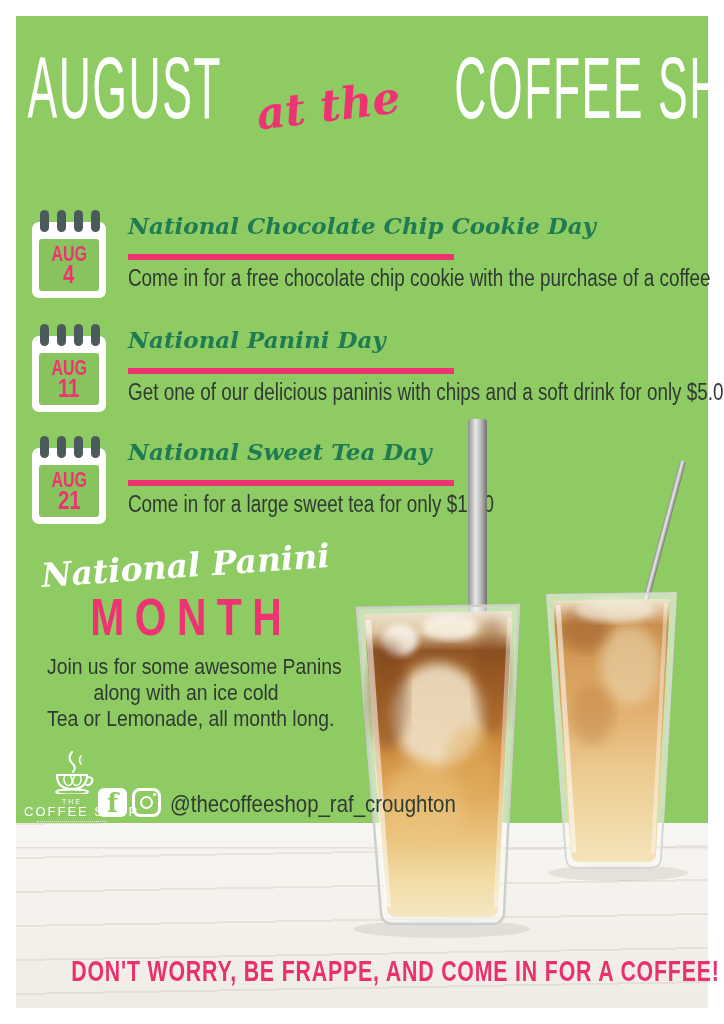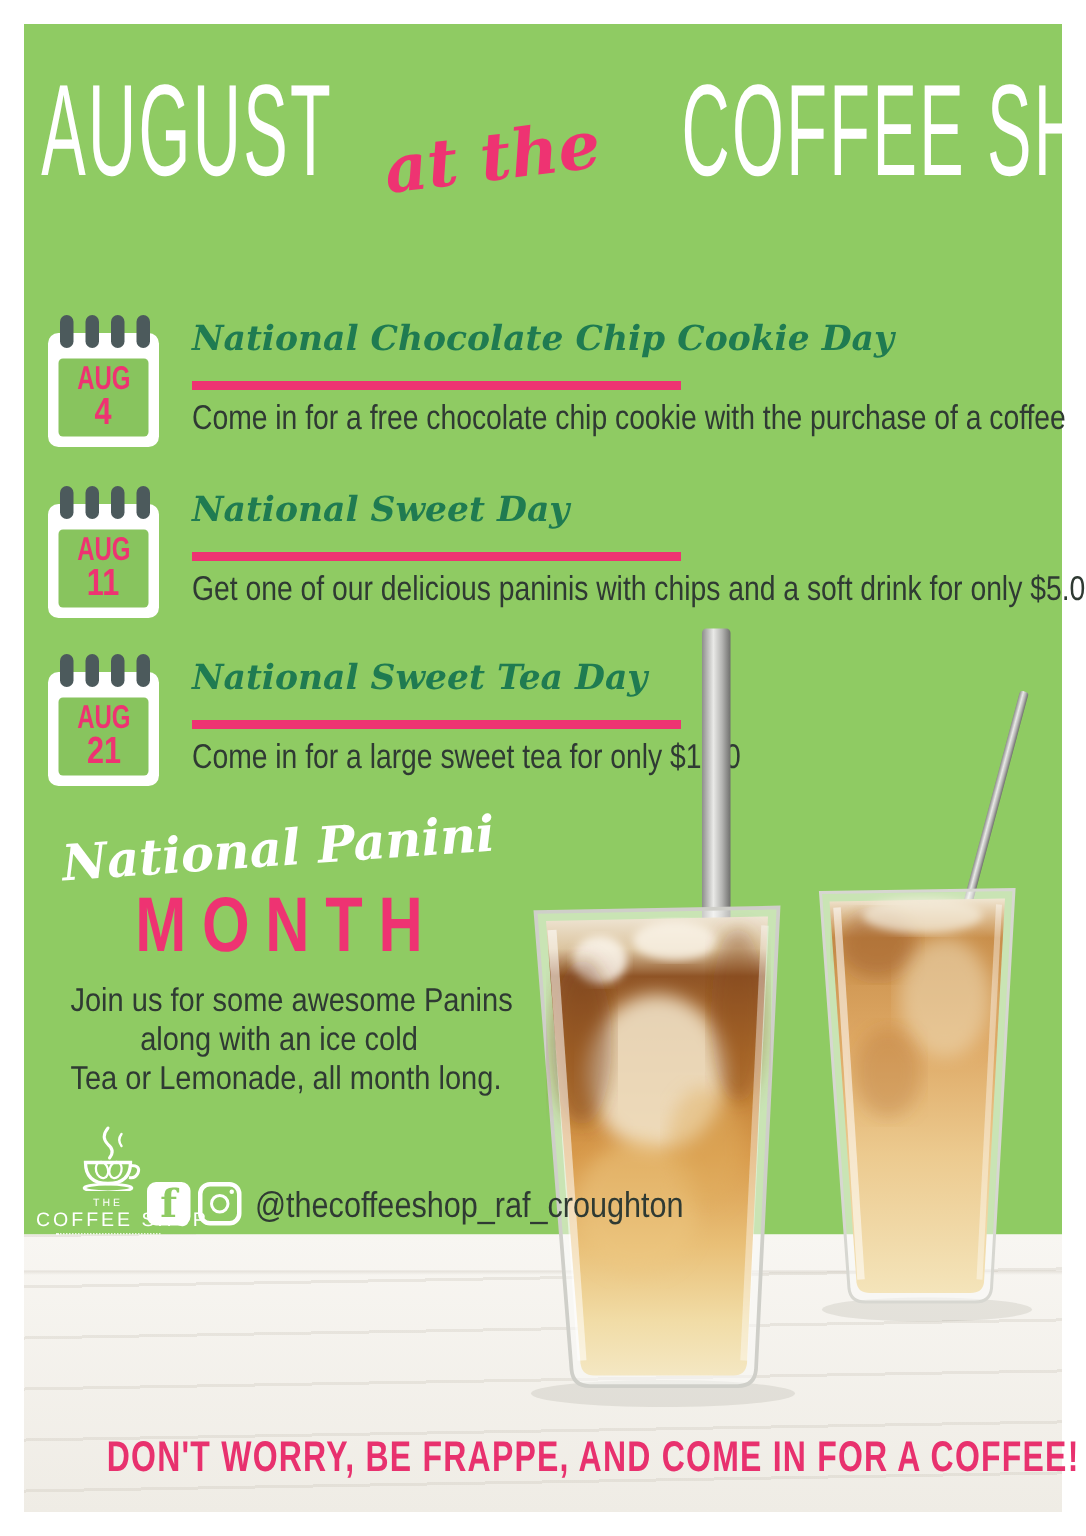--- a/index.html
+++ b/index.html
@@ -123,21 +123,21 @@
           <span></span>
         </div>
       <div class="cal-body">
         <div class="cal-inner">
           <div class="cal-month">AUG</div>
           <div class="cal-day">11</div>
         </div>
       </div>
     </div>
     <div class="event-content">
-      <div class="event-title">National Sweet Day</div>
+      <div class="event-title">National Panini Day</div>
       <div class="pink-rule"></div>
       <div class="event-desc">Get one of our delicious paninis with chips and a soft drink for only $5.00</div>
     </div>
   </div>
 
   <div class="event" style="top:436px">
     <div class="cal">
       <div class="cal-rings">
           <span></span>
           <span></span>

